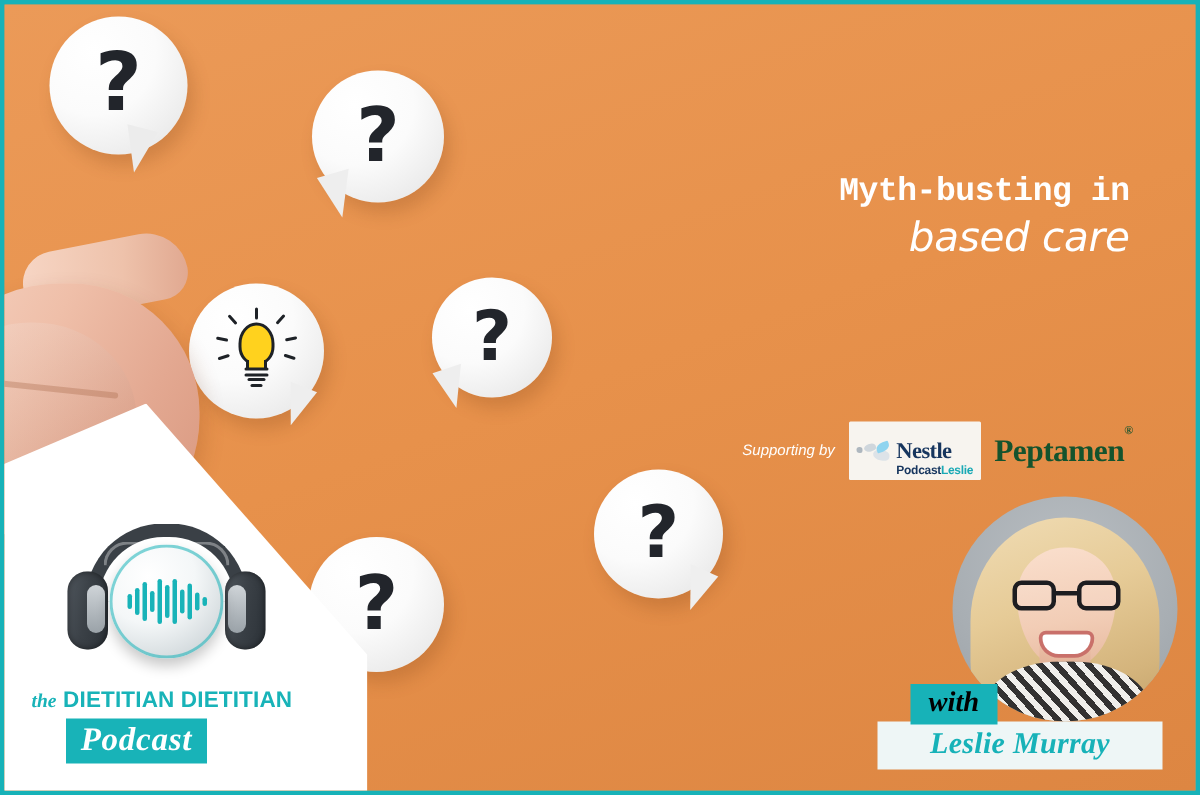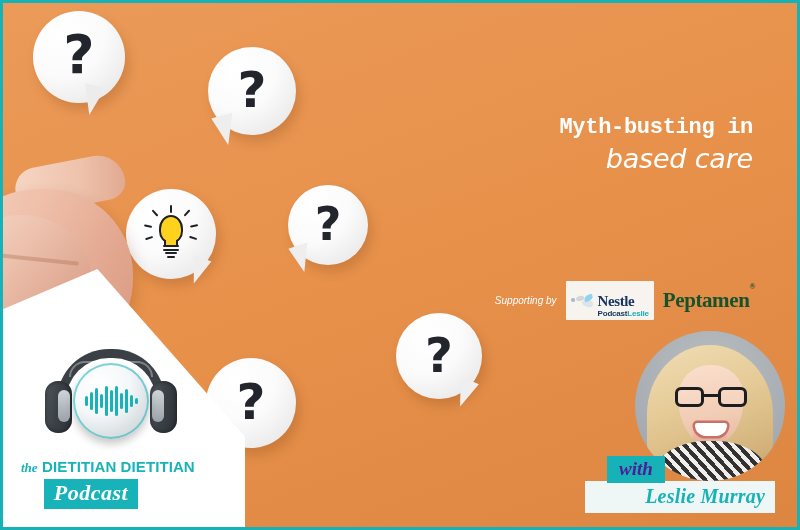--- a/index.html
+++ b/index.html
@@ -285,28 +285,28 @@
     opacity:.95;
   }
   .hs-neck{
     position:absolute;left:58px;bottom:34px;width:34px;height:22px;
     background:linear-gradient(180deg,#eec3ab,#e0ae94);border-radius:6px;
   }
 
   
   .nameplate{position:absolute;right:22px;bottom:14px;width:190px;}
   .np-with{
-    display:inline-block;background:#17b2b8;color:#4c1d95;
+    display:inline-block;background:#17b2b8;color:#000000;
     font-family:"Liberation Serif",serif;font-style:italic;font-weight:700;
     font-size:19px;padding:2px 12px 3px 12px;margin-left:22px;
   }
   .np-name{
     display:block;background:#eef6f6;color:#17b2b8;
     font-family:"Liberation Serif",serif;font-style:italic;font-weight:700;
-    font-size:20px;padding:4px 10px 5px 10px;margin-top:-2px;text-align:right;
+    font-size:20px;padding:4px 10px 5px 10px;margin-top:-2px;text-align:center;
     letter-spacing:.2px;
   }
 
   
   .bulb{position:relative;width:58px;height:58px;}
   .bulb-glass{
     position:absolute;left:17px;top:10px;width:24px;height:28px;
     background:#ffd21e;border:2.5px solid #1e2227;border-radius:50% 50% 42% 42%;
     box-sizing:border-box;
   }

